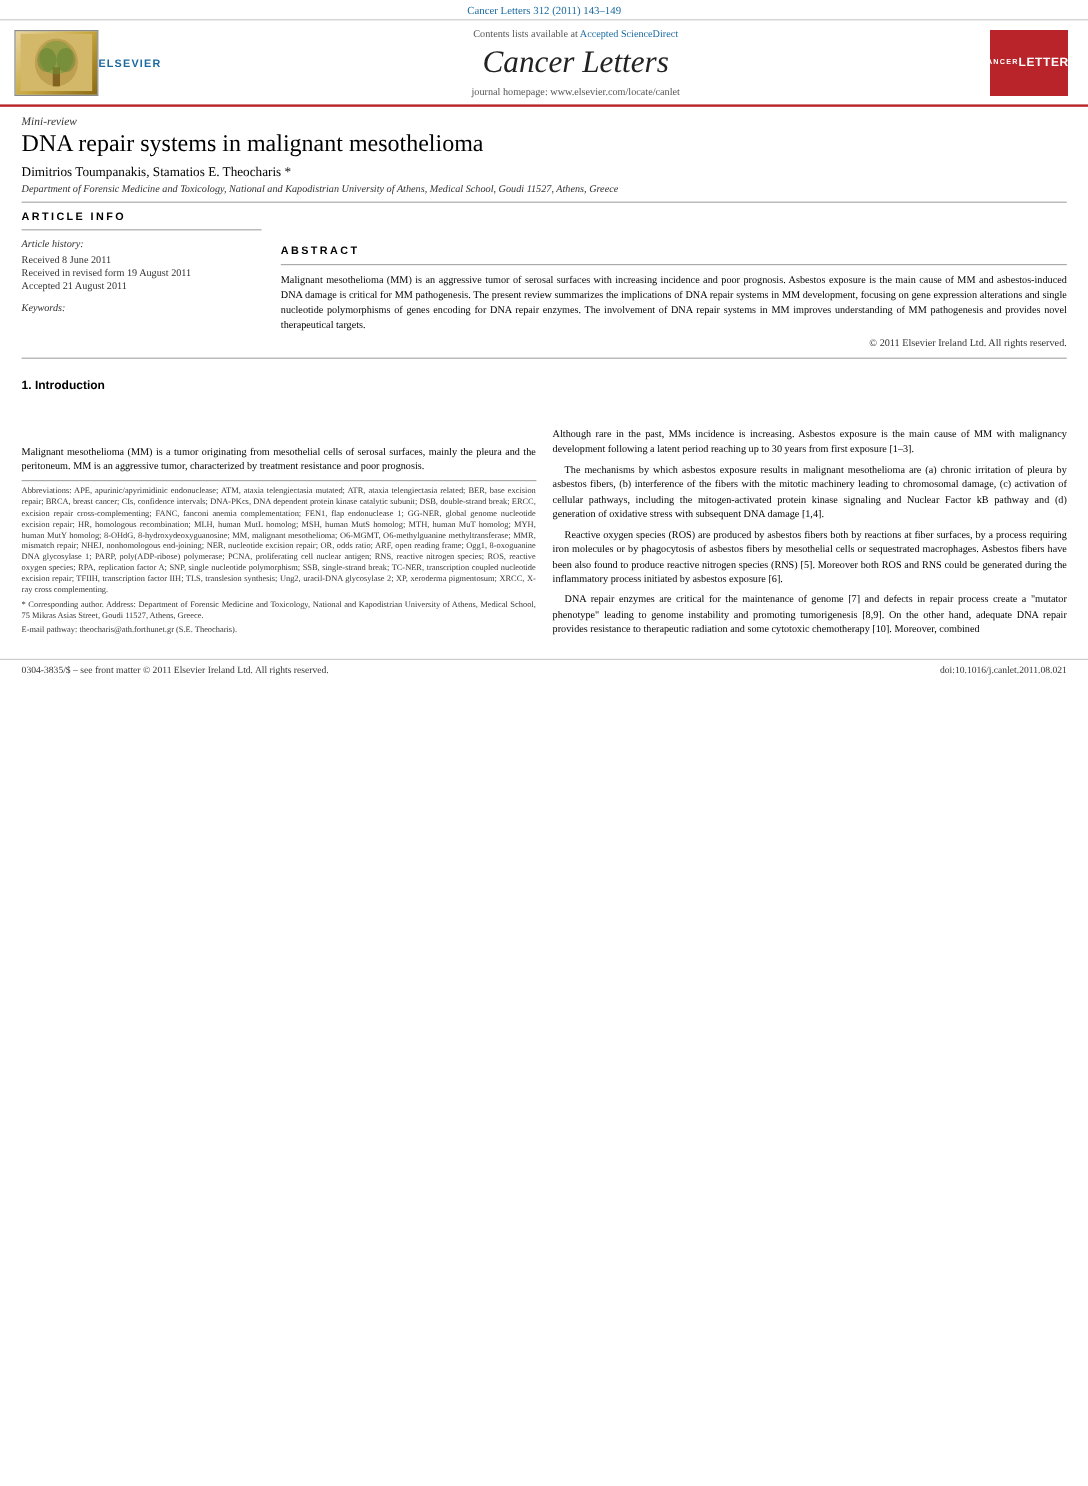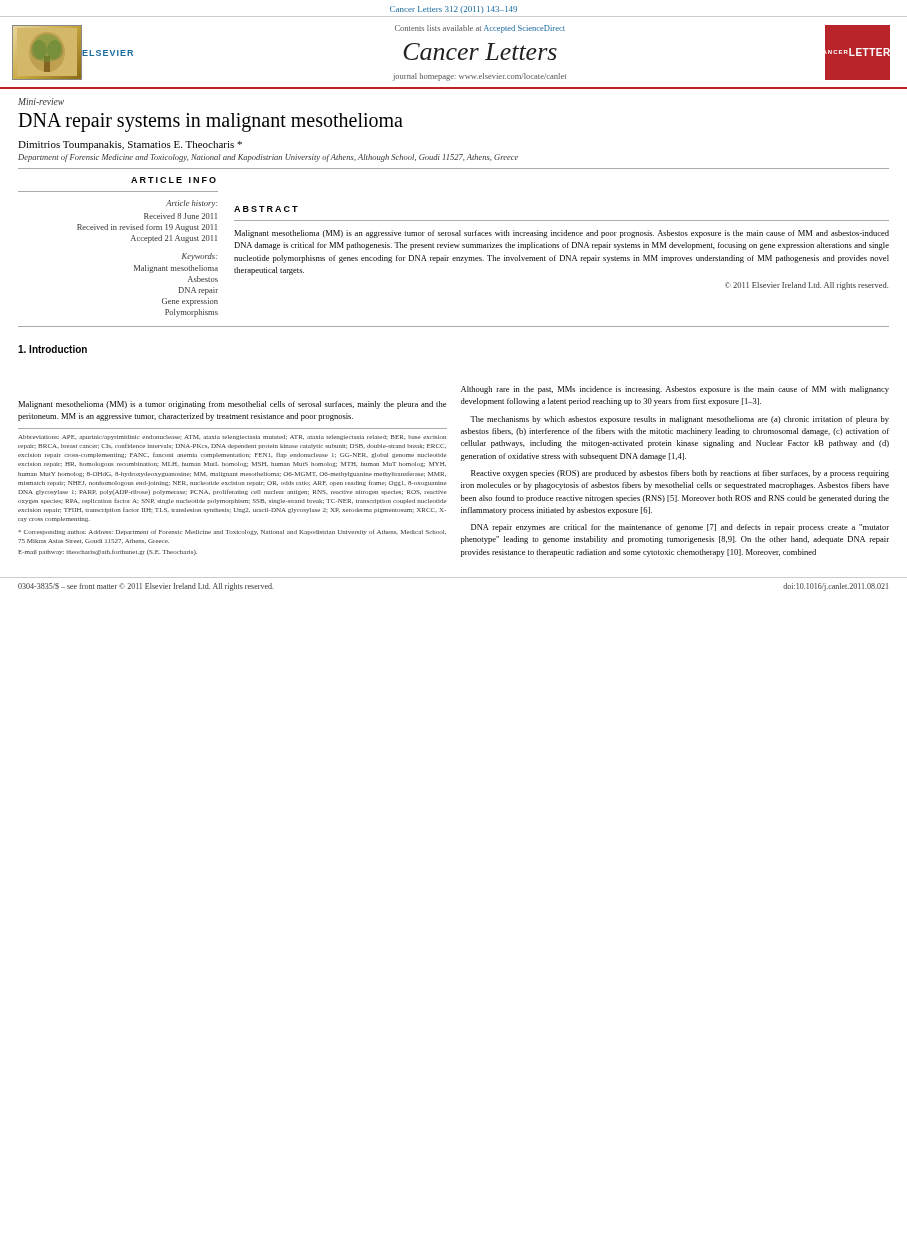--- a/index.html
+++ b/index.html
@@ -144,21 +144,20 @@
 
     
     .two-col {
       display: flex;
       gap: 16px;
       margin-bottom: 8px;
     }
     .col-left {
       width: 200px;
       min-width: 200px;
-      text-align: right;
     }
     .col-right {
       flex: 1;
       margin-top: 29px;
     }
 
     .section-heading {
       font-size: 9px;
       font-weight: bold;
       letter-spacing: 2px;
@@ -305,41 +304,34 @@
     </div>
   </div>
 
   <div class="article-main">
 
     <div class="article-type">Mini-review</div>
     <div class="article-title">DNA repair systems in malignant mesothelioma</div>
     <div class="article-authors">
       <span>Dimitrios Toumpanakis, Stamatios E. Theocharis *</span>
     </div>
-    <div class="affiliation">Department of Forensic Medicine and Toxicology, National and Kapodistrian University of Athens, Although School, Goudi 11527, Athens, Greece</div>
+    <div class="affiliation">Department of Forensic Medicine and Toxicology, National and Kapodistrian University of Athens, Medical School, Goudi 11527, Athens, Greece</div>
 
     <hr class="divider">
 
     <div class="two-col">
       <div class="col-left">
         <div class="section-heading">ARTICLE INFO</div>
         <hr class="divider">
         <div class="article-history-label">Article history:</div>
         <div class="article-history-item">Received 8 June 2011</div>
         <div class="article-history-item">Received in revised form 19 August 2011</div>
         <div class="article-history-item">Accepted 21 August 2011</div>
 
         <div class="keywords-label">Keywords:</div>
-        <div class="keywords-list">
-          <div>Malignant mesothelioma</div>
-          <div>Asbestos</div>
-          <div>DNA repair</div>
-          <div>Gene expression</div>
-          <div>Polymorphisms</div>
-        </div>
       </div>
 
       <div class="col-right">
         <div class="section-heading">ABSTRACT</div>
         <hr class="divider">
         <div class="abstract-text">Malignant mesothelioma (MM) is an aggressive tumor of serosal surfaces with increasing incidence and poor prognosis. Asbestos exposure is the main cause of MM and asbestos-induced DNA damage is critical for MM pathogenesis. The present review summarizes the implications of DNA repair systems in MM development, focusing on gene expression alterations and single nucleotide polymorphisms of genes encoding for DNA repair enzymes. The involvement of DNA repair systems in MM improves understanding of MM pathogenesis and provides novel therapeutical targets.</div>
         <div class="copyright-line">© 2011 Elsevier Ireland Ltd. All rights reserved.</div>
       </div>
     </div>
 

